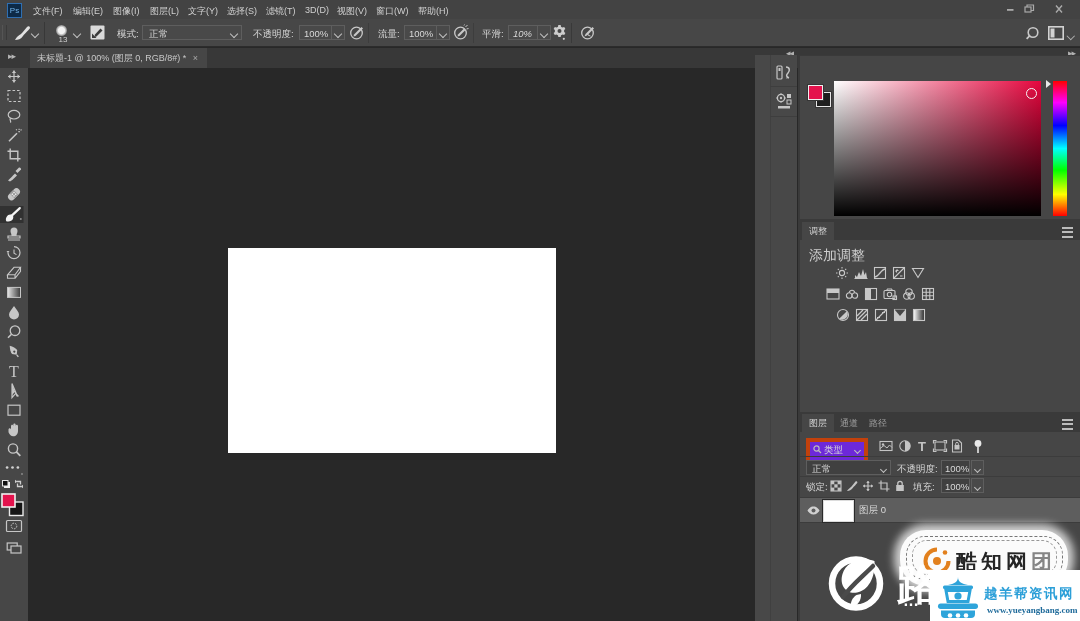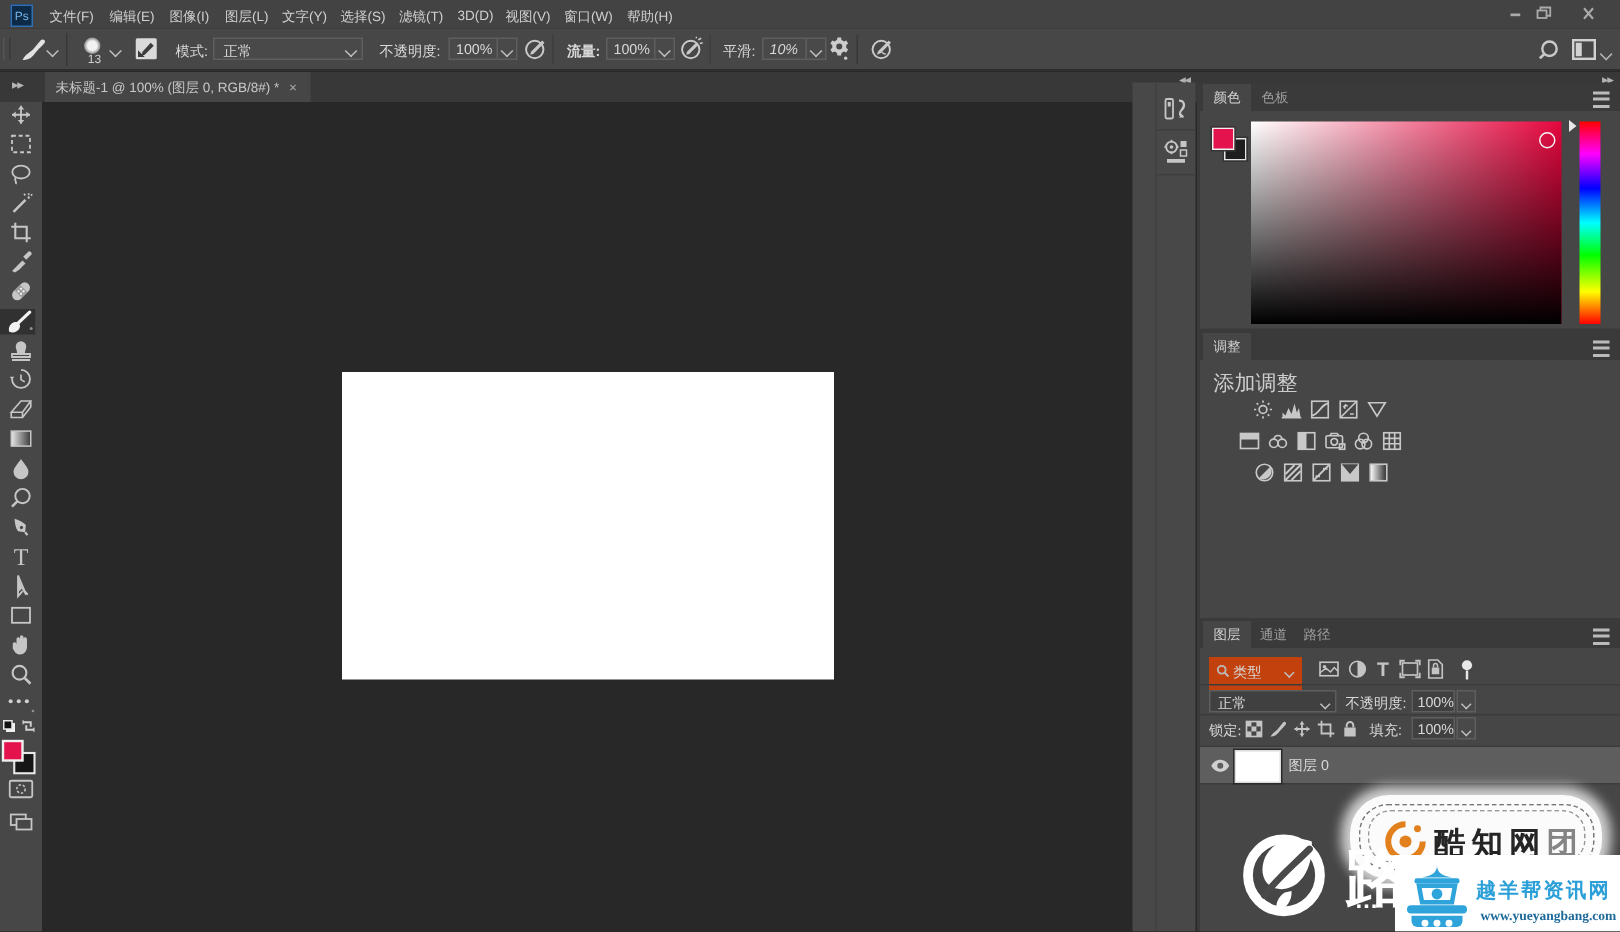--- a/index.html
+++ b/index.html
@@ -74,21 +74,21 @@
  <div style="position:absolute;left:299px;top:6px;width:33px;height:15px;background:#494949;border:1px solid #5e5e5e;box-sizing:border-box;">
       <div class="txt" style="position:absolute;left:4px;top:2px;">100%</div>
     </div>
  <div style="position:absolute;left:331px;top:6px;width:14px;height:15px;background:#494949;border:1px solid #5e5e5e;box-sizing:border-box;">
       <div style="position:absolute;left:3px;top:5px;width:5px;height:5px;border-right:1.6px solid #c0c0c0;border-bottom:1.6px solid #c0c0c0;transform:rotate(45deg);"></div>
     </div>
  <svg style="position:absolute;left:349px;top:5px;" width="17" height="17" viewBox="0 0 17 17">
   <circle cx="7.5" cy="9" r="5.8" fill="none" stroke="#c9c9c9" stroke-width="1.3"></circle>
   <path d="M4.5 12.5 L5 10.5 L12.5 3 L14 4.5 L6.5 12 Z" fill="#c9c9c9"></path>
  </svg>
- <div class="txt" style="position:absolute;left:378px;top:9px;font-weight:bold;">流量:</div>
+ <div class="txt" style="position:absolute;left:378px;top:9px;">流量:</div>
  <div style="position:absolute;left:404px;top:6px;width:33px;height:15px;background:#494949;border:1px solid #5e5e5e;box-sizing:border-box;">
       <div class="txt" style="position:absolute;left:4px;top:2px;">100%</div>
     </div>
  <div style="position:absolute;left:436px;top:6px;width:14px;height:15px;background:#494949;border:1px solid #5e5e5e;box-sizing:border-box;">
       <div style="position:absolute;left:3px;top:5px;width:5px;height:5px;border-right:1.6px solid #c0c0c0;border-bottom:1.6px solid #c0c0c0;transform:rotate(45deg);"></div>
     </div>
  <svg style="position:absolute;left:453px;top:5px;" width="17" height="17" viewBox="0 0 17 17">
   <circle cx="7.5" cy="9" r="5.8" fill="none" stroke="#c9c9c9" stroke-width="1.3"></circle>
   <path d="M4.5 12.5 L5 10.5 L11 4.5 L12.5 6 L6.5 12 Z" fill="#c9c9c9"></path>
   <path d="M12.5 2.5 L14.5 1.5 M13.5 5 L15.5 4.5 M11 1.5 L11.5 0.5" stroke="#c9c9c9" stroke-width="1"></path>
@@ -288,25 +288,20 @@
   <circle cx="7" cy="7" r="1.2" fill="#c6c6c6"></circle>
   <path d="M7 2.2 V4 M7 10 V11.8 M2.2 7 H4 M10 7 H11.8" stroke="#c6c6c6" stroke-width="1.1"></path>
   <rect x="13" y="3" width="4" height="4" fill="#c6c6c6"></rect>
   <rect x="13" y="9" width="4" height="4" fill="none" stroke="#c6c6c6" stroke-width="1"></rect>
   <rect x="4" y="15" width="12" height="2.5" fill="#c6c6c6"></rect>
  </svg>
 </div>
 <div id="dockmain" class="abs">
 
  <div class="panel" style="top:1px;height:163px;">
-  <div class="ptabs">
-   <div class="ptab on" style="left:2px;">颜色</div>
-   <div class="ptab" style="left:34px;">色板</div>
-   <div class="ham" style="right:7px;top:5px;"></div>
-  </div>
   <div style="position:absolute;left:8px;top:29px;width:13px;height:13px;background:#e4134d;border:1.5px solid #f0f0f0;outline:1px solid #353535;z-index:2;"></div>
   <div style="position:absolute;left:16px;top:36px;width:13px;height:13px;background:#1e1e1e;border:1.5px solid #e6e6e6;outline:1px solid #353535;"></div>
   <div style="position:absolute;left:34px;top:25px;width:207px;height:135px;background:linear-gradient(to bottom,rgba(0,0,0,0) 0%,#000 100%),linear-gradient(to right,#fff 0%,#e6063e 100%);"></div>
   <div style="position:absolute;left:226px;top:32px;width:9px;height:9px;border:1.4px solid #f5f5f5;border-radius:50%;"></div>
   <div style="position:absolute;left:246px;top:24px;width:0;height:0;border-top:4px solid transparent;border-bottom:4px solid transparent;border-left:5px solid #e8e8e8;"></div>
   <div style="position:absolute;left:253px;top:25px;width:14px;height:135px;background:linear-gradient(to bottom,#ff0000 0%,#ff00ff 16%,#0000ff 33%,#00ffff 50%,#00ff00 66%,#ffff00 84%,#ff0000 100%);"></div>
  </div>
 
  <div class="panel" style="top:167px;height:190px;">
   <div class="ptabs">
@@ -402,21 +397,21 @@
  </div>
 
  <div class="panel" style="top:359px;height:207px;">
   <div class="ptabs">
    <div class="ptab on" style="left:2px;">图层</div>
    <div class="ptab" style="left:33px;">通道</div>
    <div class="ptab" style="left:62px;">路径</div>
    <div class="ham" style="right:7px;top:5px;"></div>
   </div>
 
-  <div style="position:absolute;left:6px;top:24px;width:62px;height:31px;background:#c2410c;border:2px solid #c2410c;box-sizing:border-box;">
+  <div style="position:absolute;left:6px;top:24px;width:62px;height:31px;background:#6d28d9;border:4px solid #c2410c;box-sizing:border-box;">
     <svg width="9" height="9" viewBox="0 0 9 9" style="position:absolute;left:3px;top:2.5px;">
           <circle cx="3.5" cy="3.5" r="2.6" fill="none" stroke="#bbb" stroke-width="1.2"></circle>
           <path d="M5.5 5.5 L8 8" stroke="#bbb" stroke-width="1.3"></path>
         </svg>
     <div class="txt" style="position:absolute;left:14px;top:1.5px;">类型</div>
     <div style="position:absolute;right:4px;top:6px;width:4px;height:4px;border-right:1.5px solid #c0c0c0;border-bottom:1.5px solid #c0c0c0;transform:rotate(45deg);"></div>
   </div>
   <svg width="205" height="18" viewBox="0 0 205 18" style="position:absolute;left:74px;top:23px;">
    <g fill="none" stroke="#c4c4c4" stroke-width="1.1">
     <g transform="translate(12,9)">

